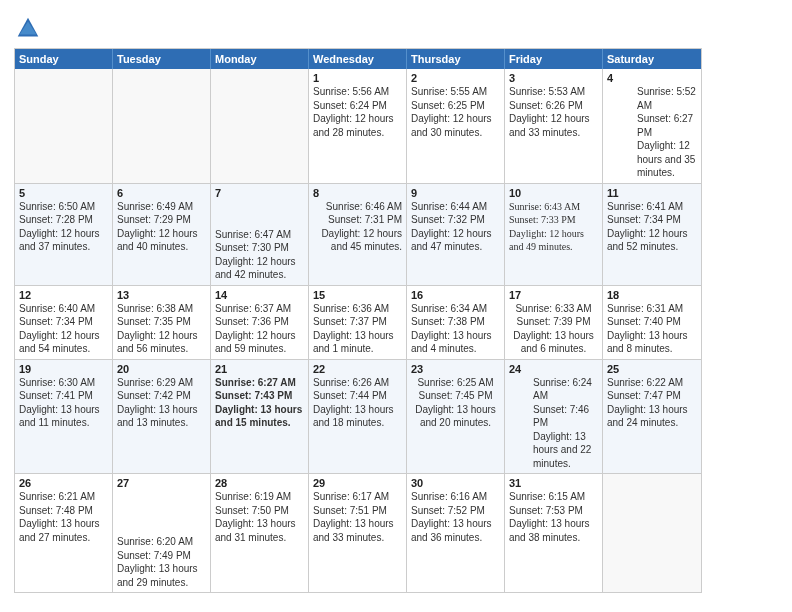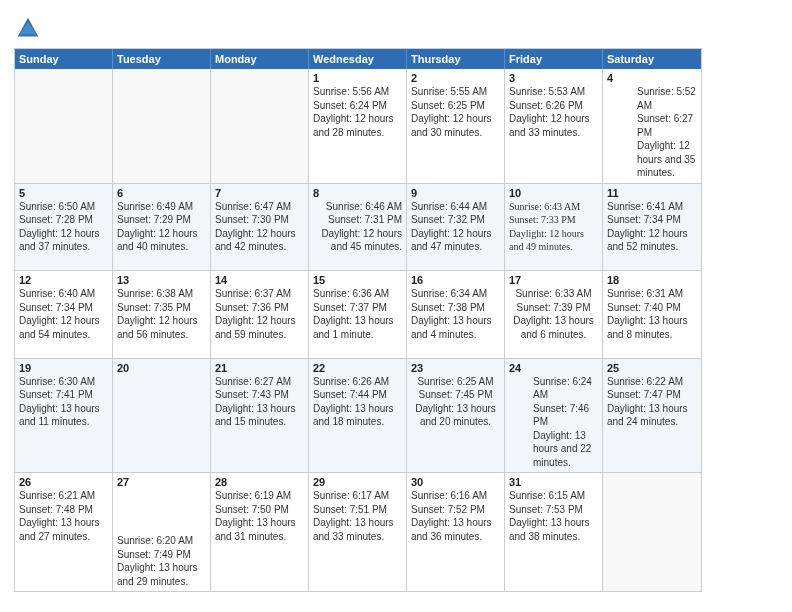--- a/index.html
+++ b/index.html
@@ -187,21 +187,21 @@
 Daylight: 12 hours and 37 minutes.</div>
           </div>
           <div class="cal-cell alt-row">
             <div class="day-num">6</div>
             <div class="cell-text" style="white-space: pre-line;">Sunrise: 6:49 AM
 Sunset: 7:29 PM
 Daylight: 12 hours and 40 minutes.</div>
           </div>
           <div class="cal-cell alt-row">
             <div class="day-num">7</div>
-            <div class="cell-text" style="white-space: pre-line;">Sunrise: 6:47 AM
+            <div class="cell-text" style="white-space: pre-line; margin-top: 28px;">Sunrise: 6:47 AM
 Sunset: 7:30 PM
 Daylight: 12 hours and 42 minutes.</div>
           </div>
           <div class="cal-cell alt-row">
             <div class="day-num">8</div>
             <div class="cell-text" style="white-space: pre-line; text-align: right;">Sunrise: 6:46 AM
 Sunset: 7:31 PM
 Daylight: 12 hours and 45 minutes.</div>
           </div>
           <div class="cal-cell alt-row">
@@ -269,24 +269,27 @@
         </div>
         <div class="cal-row">
           <div class="cal-cell alt-row">
             <div class="day-num">19</div>
             <div class="cell-text" style="white-space: pre-line;">Sunrise: 6:30 AM
 Sunset: 7:41 PM
 Daylight: 13 hours and 11 minutes.</div>
           </div>
           <div class="cal-cell alt-row">
             <div class="day-num">20</div>
+            <div class="cell-text" style="white-space: pre-line;">Sunrise: 6:29 AM
+Sunset: 7:42 PM
+Daylight: 13 hours and 13 minutes.</div>
           </div>
           <div class="cal-cell alt-row">
             <div class="day-num">21</div>
-            <div class="cell-text" style="white-space: pre-line;">Sunrise: 6:27 AM
+            <div class="cell-text" style="white-space: pre-line; font-weight: bold;">Sunrise: 6:27 AM
 Sunset: 7:43 PM
 Daylight: 13 hours and 15 minutes.</div>
           </div>
           <div class="cal-cell alt-row">
             <div class="day-num">22</div>
             <div class="cell-text" style="white-space: pre-line;">Sunrise: 6:26 AM
 Sunset: 7:44 PM
 Daylight: 13 hours and 18 minutes.</div>
           </div>
           <div class="cal-cell alt-row">

